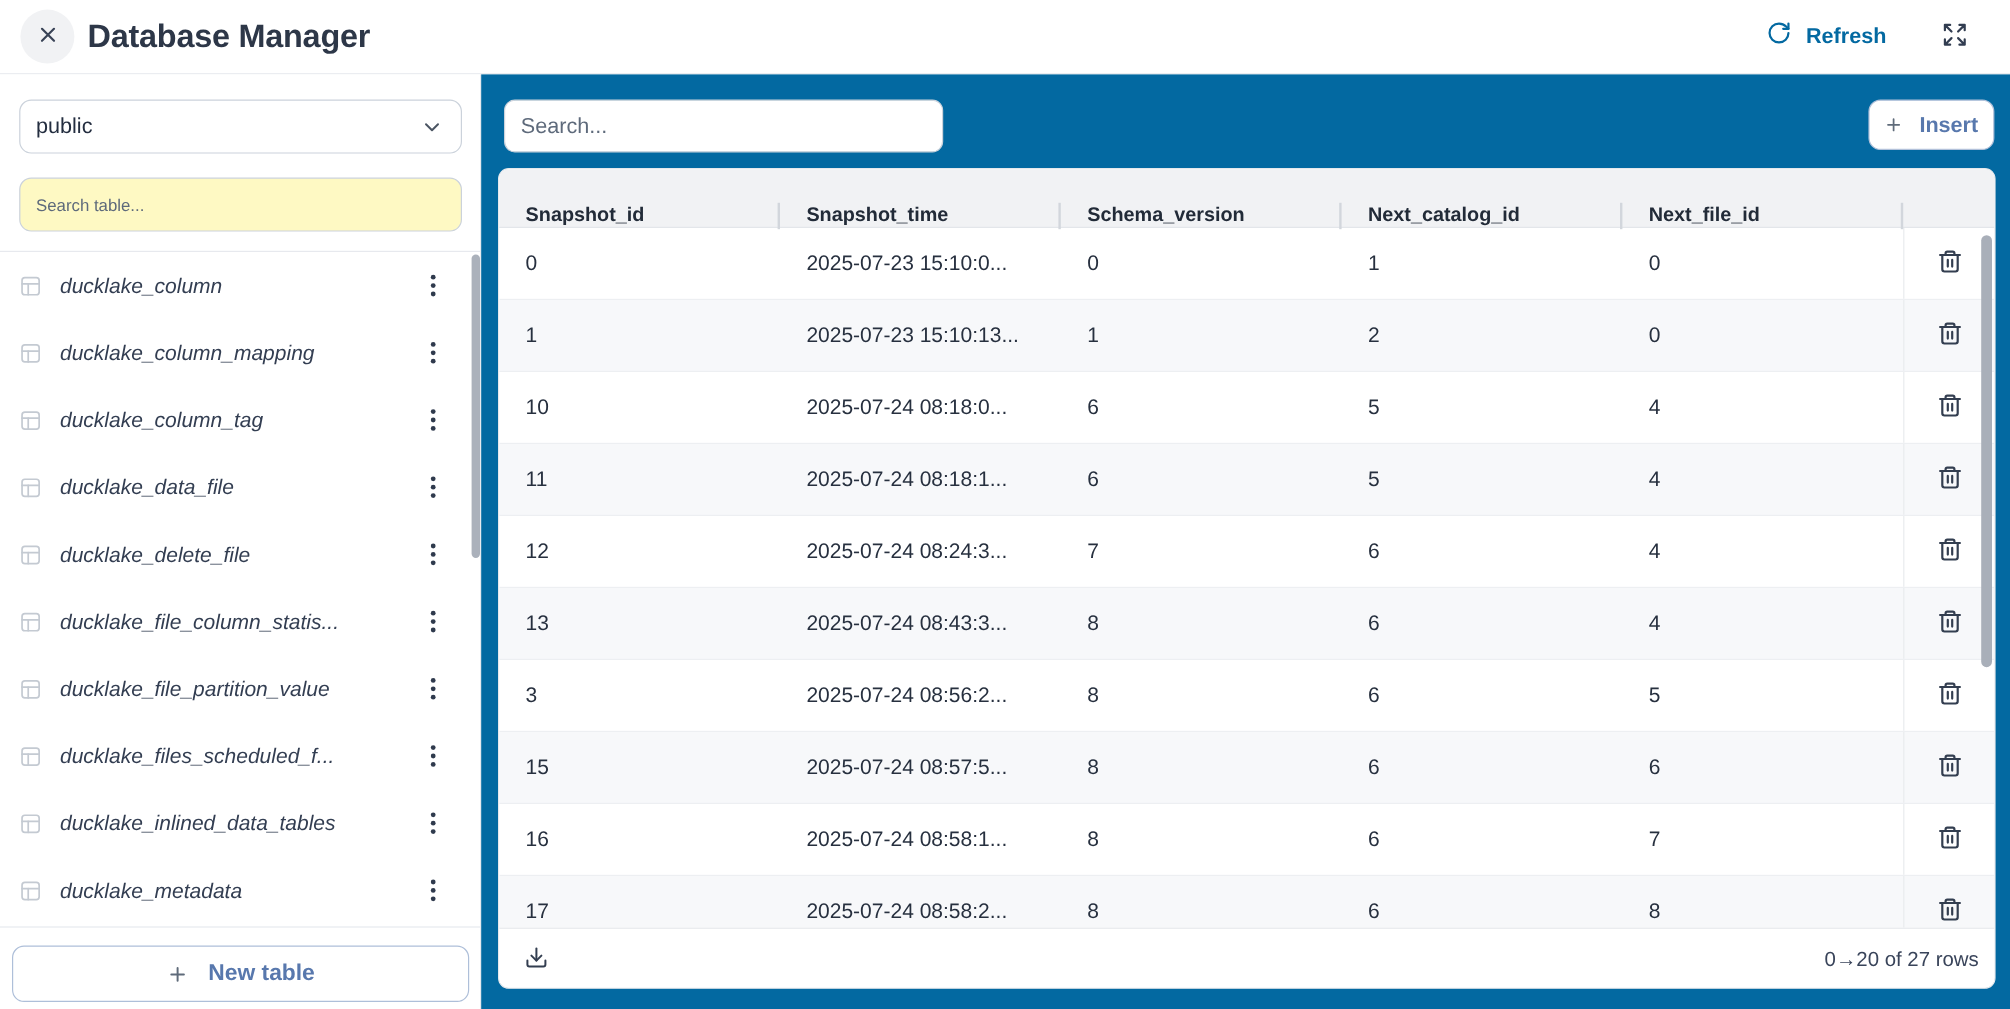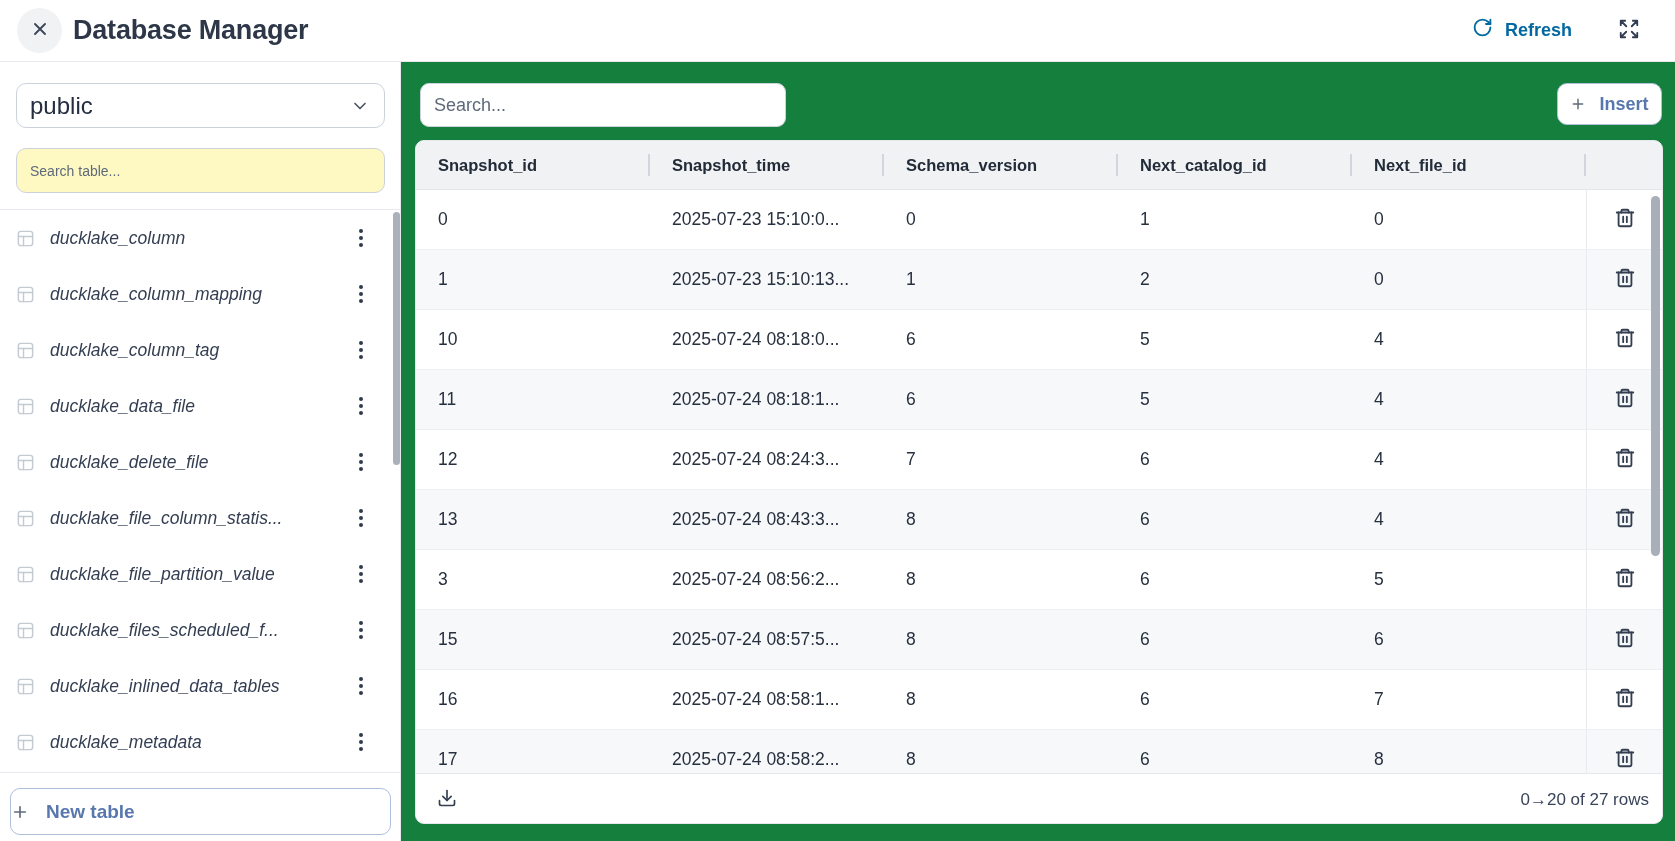--- a/index.html
+++ b/index.html
@@ -24,62 +24,62 @@
   .topbar-right { position: absolute; right: 35px; top: 0; height: 60px; display: flex; align-items: center; gap: 46px; }
   .refresh-btn { display: flex; align-items: center; gap: 12px; background: none; border: none; cursor: pointer;
     font-family: inherit; font-size: 18px; font-weight: 600; color: #0369a1; }
   .expand-btn { background: none; border: none; cursor: pointer; color: #323d51; display: flex; }
 
   
   .sidebar { position: absolute; left: 0; top: 62px; width: 401px; height: 779px; border-right: 1px solid #e7e9ee; background: #fff; }
   .schema-select {
     margin: 21px 16px 0 16px; width: 369px; height: 45px; border: 1px solid #cbd2db; border-radius: 10px;
     background: #fff; cursor: pointer; display: flex; align-items: center; justify-content: space-between;
-    padding: 0 14px 0 13px; font-size: 24px; color: #242e40;
+    padding: 0 14px 0 13px; font-size: 18px; color: #242e40;
   }
   .schema-select .chev { color: #4b5563; display: flex; }
   .table-search {
     display: block; margin: 20px 16px 0 16px; width: 369px; height: 45px; border: 1px solid #cbd2db; border-radius: 10px;
     padding: 0 13px; font-family: inherit; font-size: 14px; color: #242e40; outline: none; background: #fef9c3;
   }
   .table-search::placeholder { color: #5e6a7b; opacity: 1; }
   .side-divider { height: 1px; background: #e7e9ee; margin-top: 16px; }
   .table-list { height: 560px; overflow: hidden; }
   .side-item { height: 56px; display: flex; align-items: center; padding: 0 33px 0 16px; gap: 15px; cursor: pointer; background: #fff; font-style: italic; }
   .side-item .tbl-icon { color: #c4cad2; flex: none; display: flex; }
   .side-item .side-label { flex: 1; font-size: 17.5px; color: #333e52; white-space: nowrap; overflow: hidden; }
   .kebab { display: flex; flex-direction: column; gap: 3px; background: none; border: none; cursor: pointer; padding: 4px; }
   .kebab i { width: 4px; height: 4px; border-radius: 50%; background: #2f3a4d; display: block; }
   .side-scrollthumb { position: absolute; left: 393px; top: 150px; width: 7px; height: 253px; border-radius: 4px; background: #abb1bb; }
   .bottom-divider { position: absolute; left: 0; top: 710px; width: 100%; height: 1px; background: #e7e9ee; }
   .new-table-btn {
     position: absolute; left: 10px; top: 726px; width: 381px; height: 47px; border: 1px solid #aebfd9; border-radius: 10px;
-    background: #fff; cursor: pointer; display: flex; align-items: center; gap: 17px;
+    background: #fff; cursor: pointer; display: flex; align-items: center; justify-content: center; gap: 17px;
   }
   .plus-ic { color: #5f6b7a; display: flex; }
   .new-table-btn .lbl { font-family: inherit; font-size: 19px; font-weight: 700; color: #5878ad; }
 
   
-  .main { position: absolute; left: 401px; top: 62px; right: 0; bottom: 0; background: #15803d; }
+  .main { position: absolute; left: 401px; top: 62px; right: 0; bottom: 0; background: #0369a1; }
   .main-search {
     position: absolute; left: 19px; top: 21px; width: 366px; height: 44px; border: 1px solid #ccd3dc; border-radius: 9px;
     padding: 0 13px; font-family: inherit; font-size: 18px; color: #242e40; outline: none; background: #fff;
   }
   .main-search::placeholder { color: #5e6a7b; opacity: 1; }
   .insert-btn {
     position: absolute; right: 13px; top: 21px; width: 105px; height: 42px; border: 1px solid #b2c1da; border-radius: 10px;
     background: #fff; cursor: pointer; display: flex; align-items: center; justify-content: center; gap: 13px;
   }
   .insert-btn .lbl { font-family: inherit; font-size: 18px; font-weight: 700; color: #5878ad; }
 
   .data-card {
     position: absolute; left: 14px; top: 78px; right: 12px; bottom: 17px;
     border: 1px solid #e5e8ec; border-radius: 9px; overflow: hidden; background: #fff;
   }
-  .thead { height: 49px; background: #f1f2f4; border-bottom: 1px solid #e3e6ea; display: flex; }
+  .thead { height: 49px; background: #f1f2f4; border-bottom: 1px solid #e3e6ea; display: flex; align-items: flex-end; }
   .th { width: 234px; flex: none; display: flex; align-items: center; padding-left: 22px;
     font-size: 16.5px; font-weight: 700; color: #222b38; position: relative; }
   .th:not(.th-actions)::after { content: ""; position: absolute; right: 0; top: 50%; transform: translateY(-50%);
     width: 2px; height: 22px; background: #d2d6dc; }
   .th-actions { flex: 1; width: auto; padding: 0; }
   .tbody { height: 583px; overflow: hidden; }
   .tr { height: 60px; display: flex; border-bottom: 1px solid #edeff2; background: #fff; }
   .tr.alt { background: #f7f8fa; }
   .td { width: 234px; flex: none; display: flex; align-items: center; padding-left: 22px; font-size: 17.5px; color: #27303f; }
   .td-actions { flex: 1; width: auto; padding: 0; display: flex; align-items: center; justify-content: center; border-left: 1px solid #e9ebee; }

